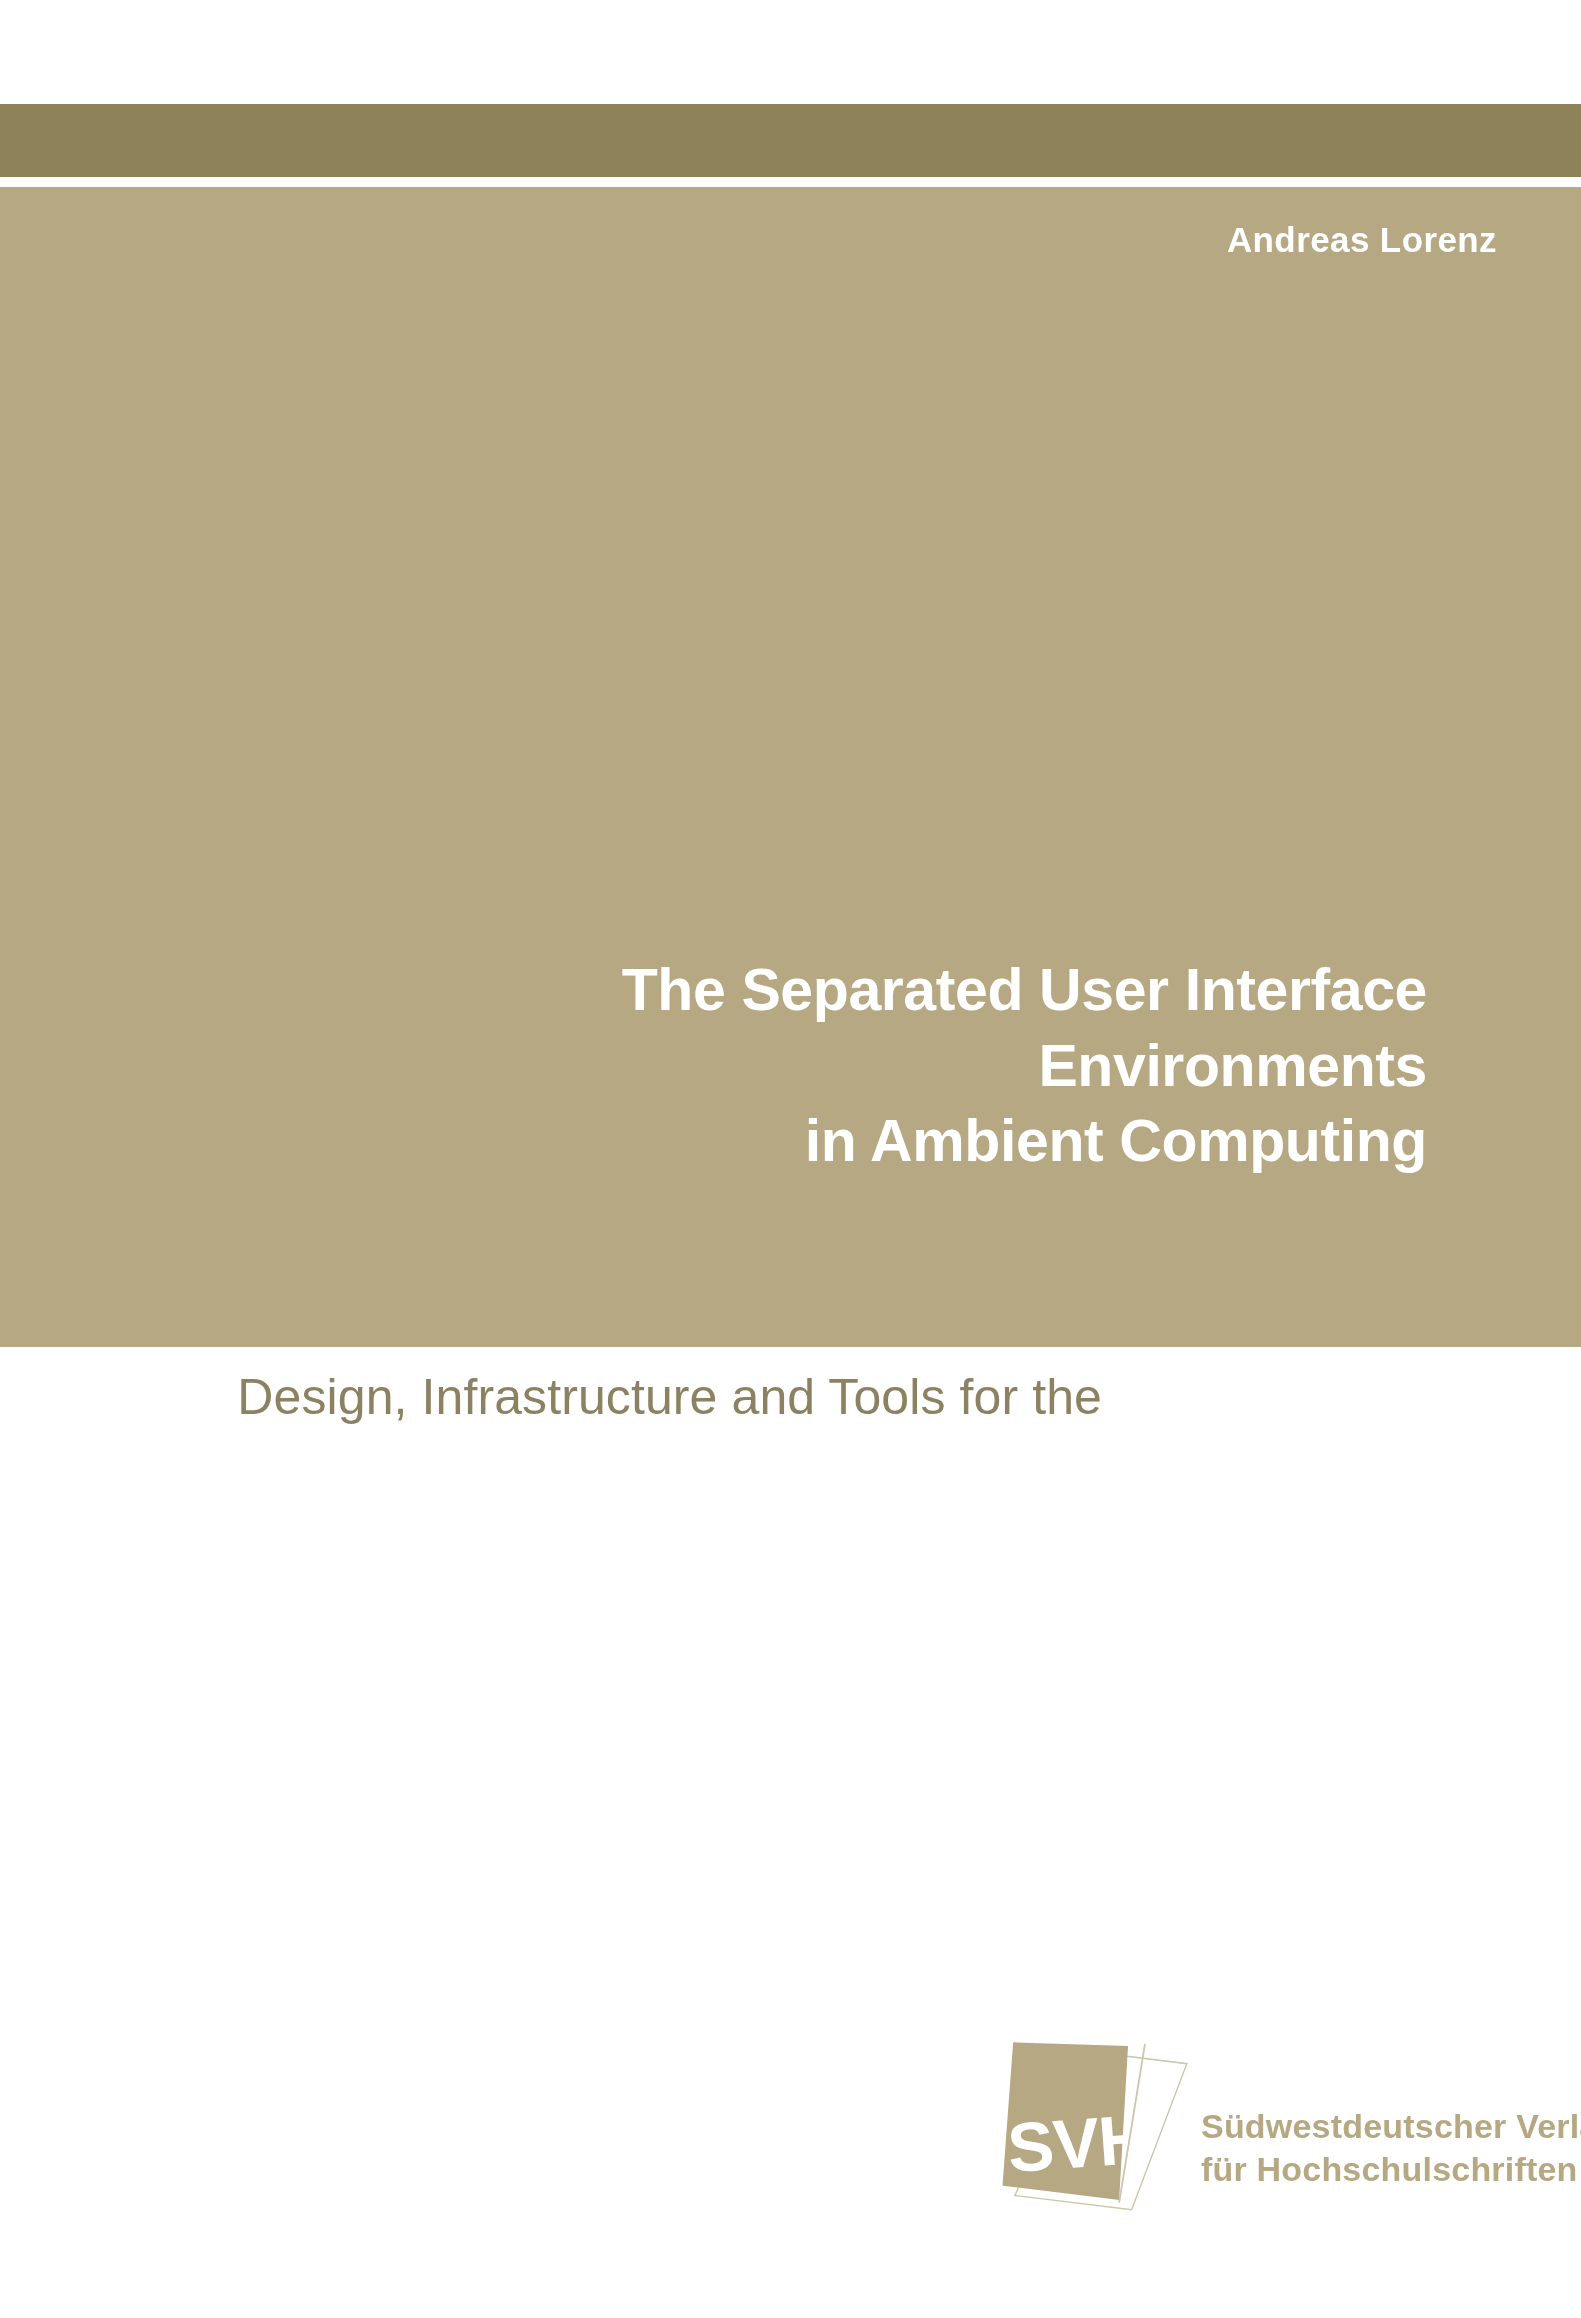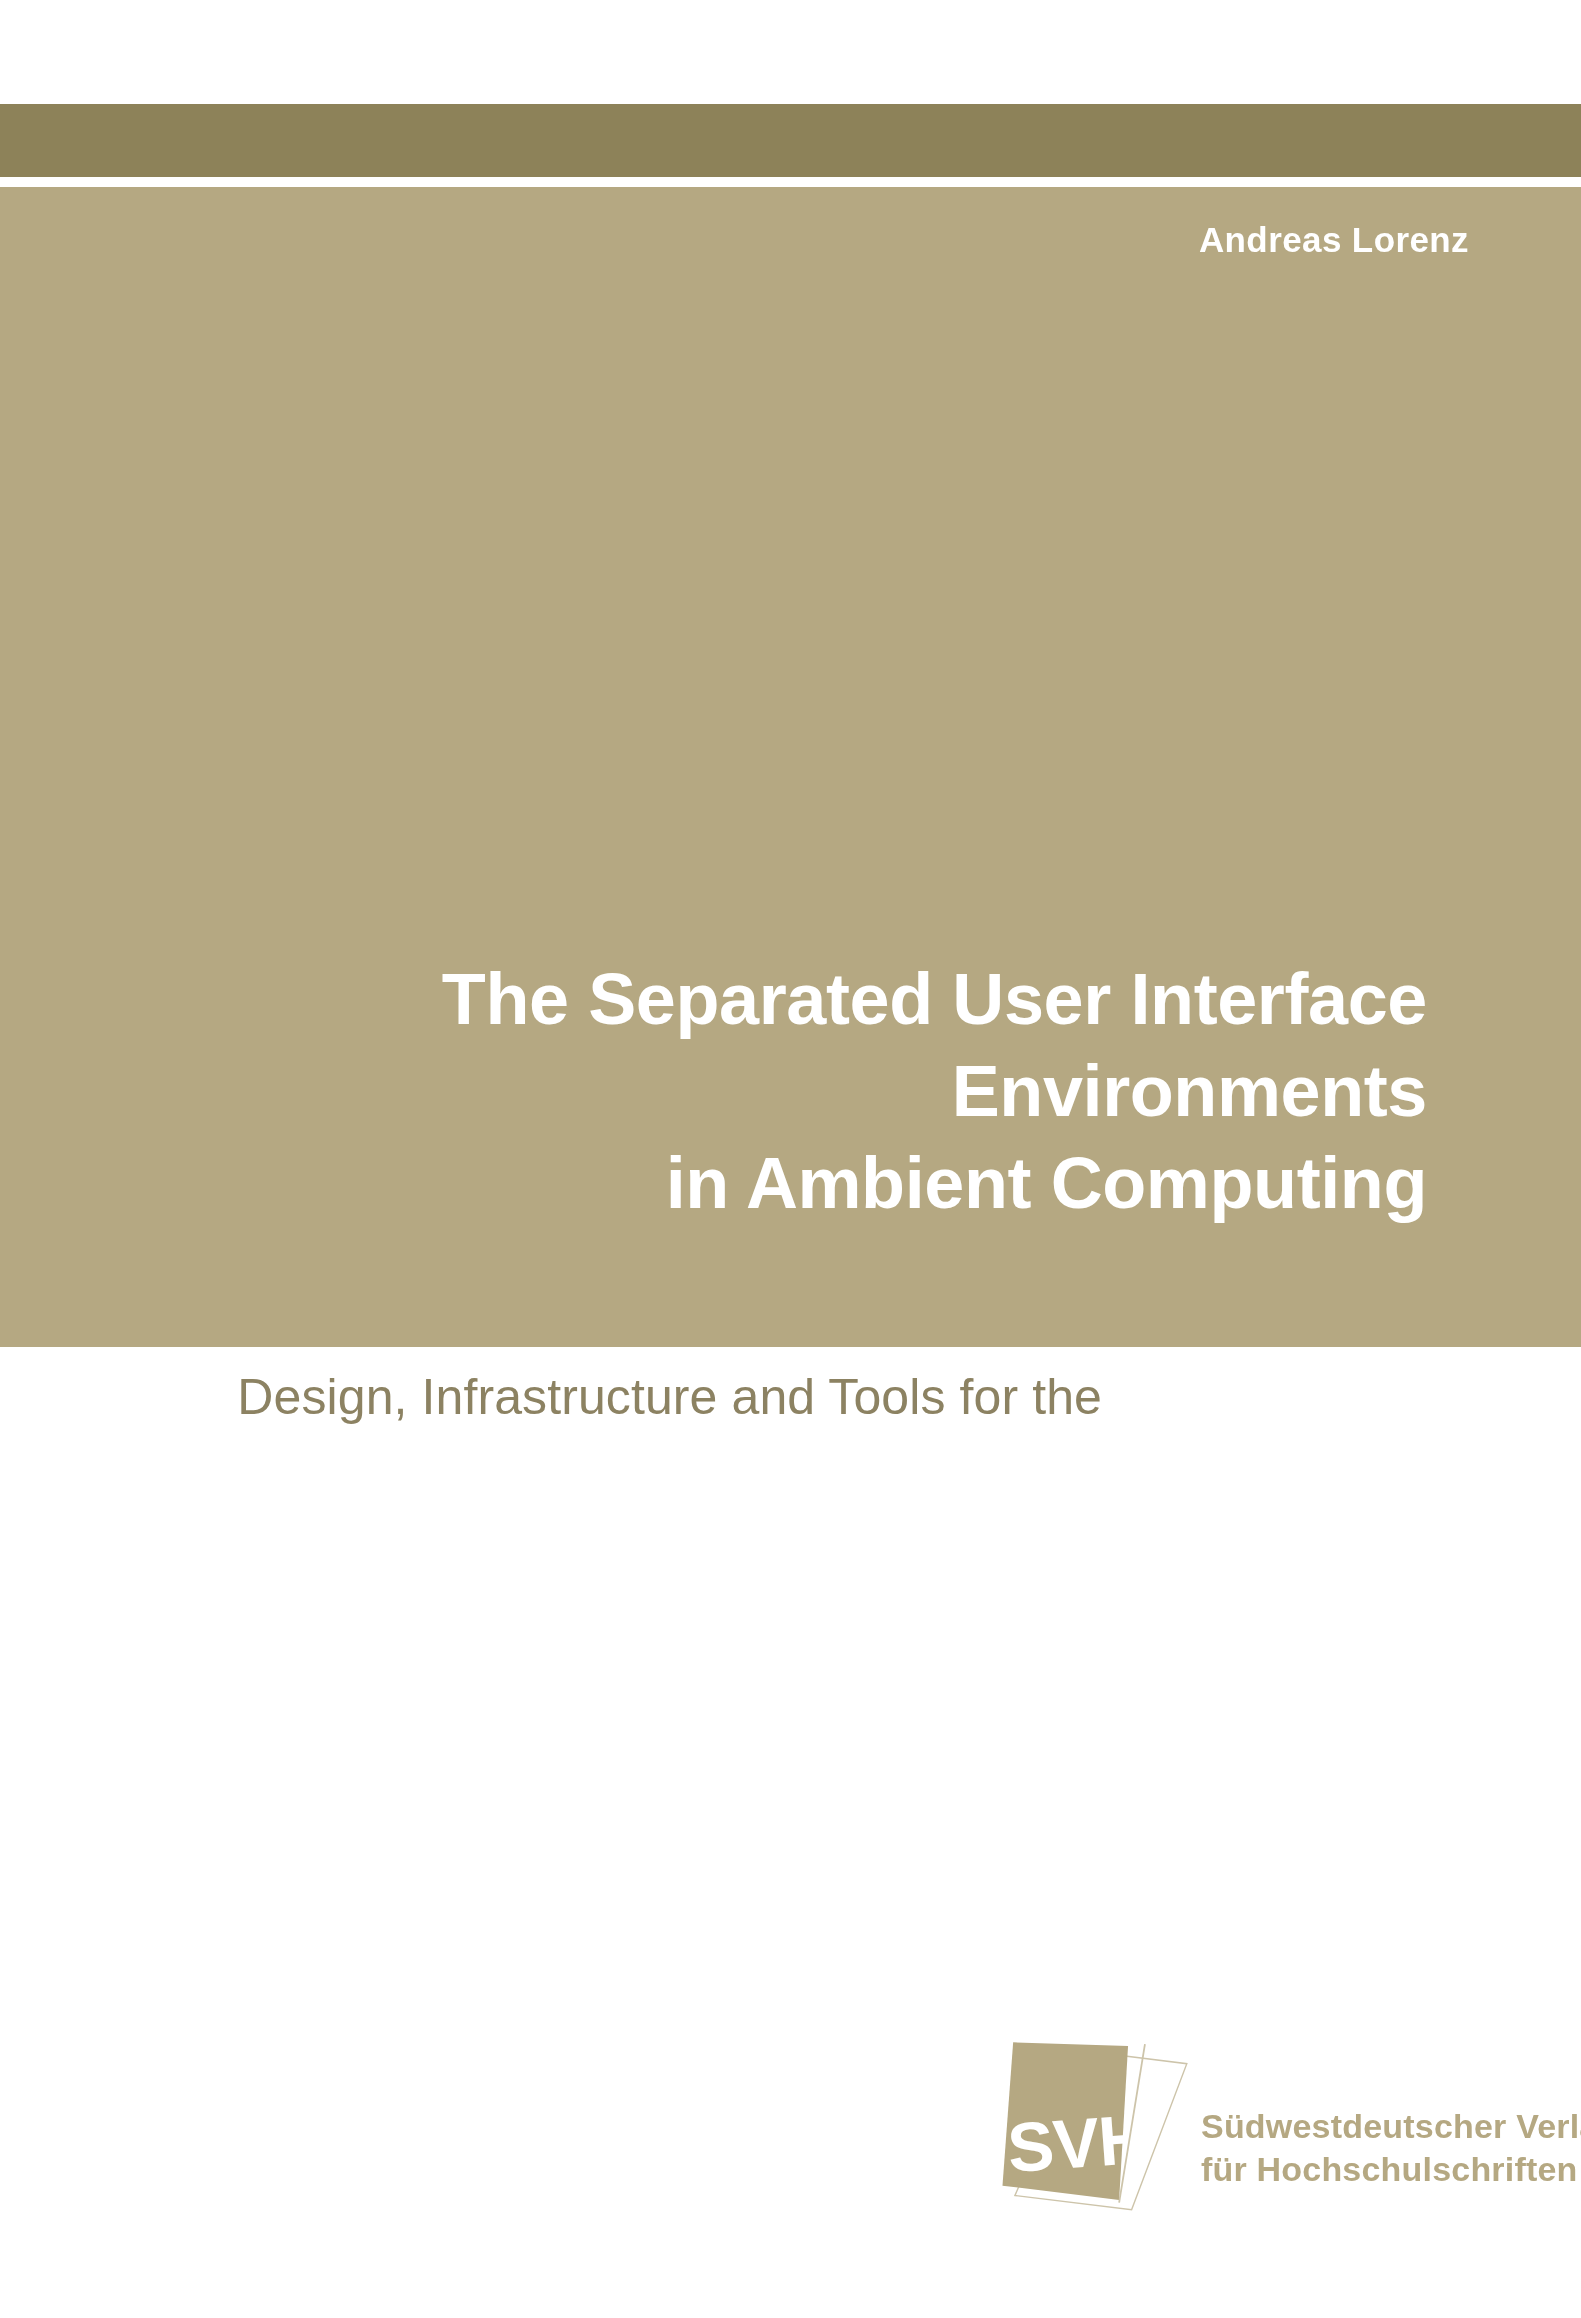--- a/index.html
+++ b/index.html
@@ -40,41 +40,41 @@
     height: 1160px;
     background: #b5a882;
   }
 
   
   #author-name {
     position: absolute;
     left: 0;
     top: 221px;
     width: 1581px;
-    padding-right: 112px;
+    padding-right: 84px;
     box-sizing: border-box;
     text-align: right;
     color: #ffffff;
     font-size: 35px;
     font-weight: bold;
     letter-spacing: 0.4px;
     line-height: 1.1;
   }
 
   
   #title-block {
     position: absolute;
     left: 0;
     top: 953px;
     width: 1581px;
     padding-right: 154px;
     box-sizing: border-box;
     text-align: right;
     color: #ffffff;
-    font-size: 72px;
+    font-size: 59px;
     font-weight: bold;
     line-height: 1.28;
     letter-spacing: -0.4px;
   }
   #title-block .title-line {
     display: block;
     white-space: nowrap;
   }
 
   

